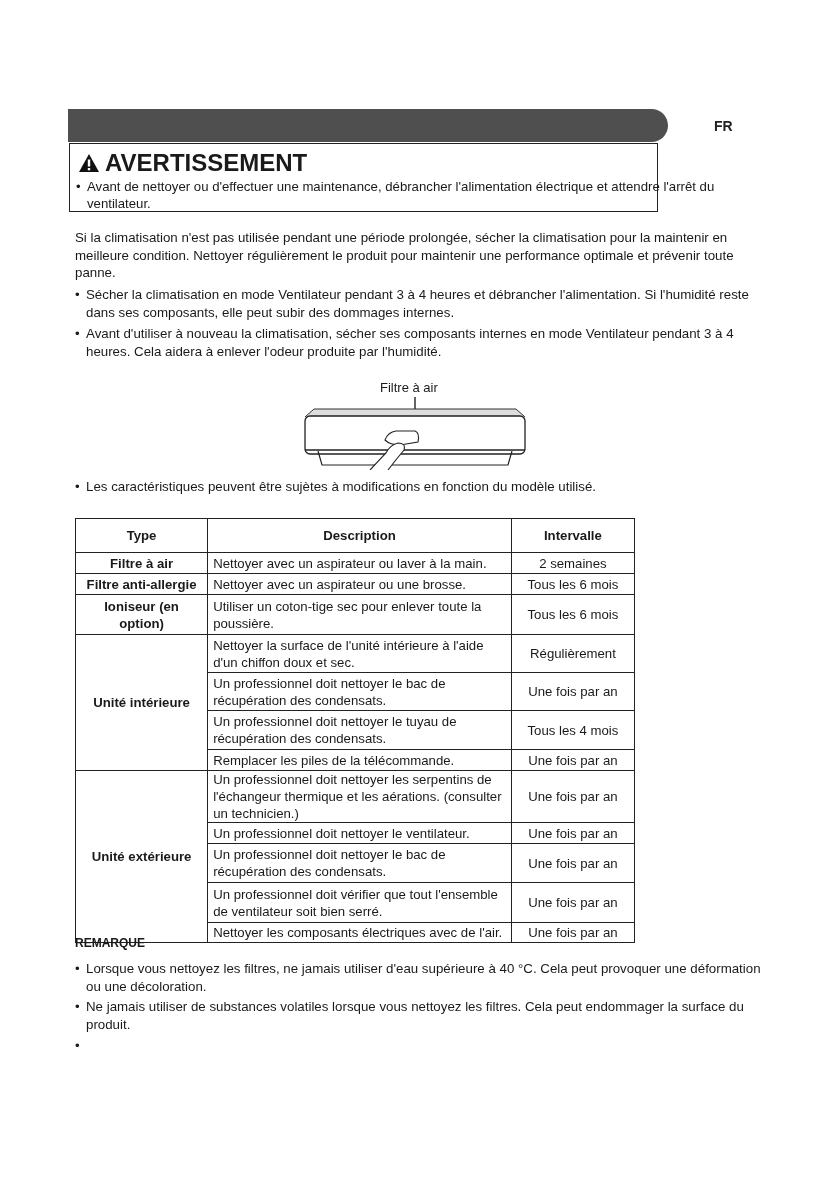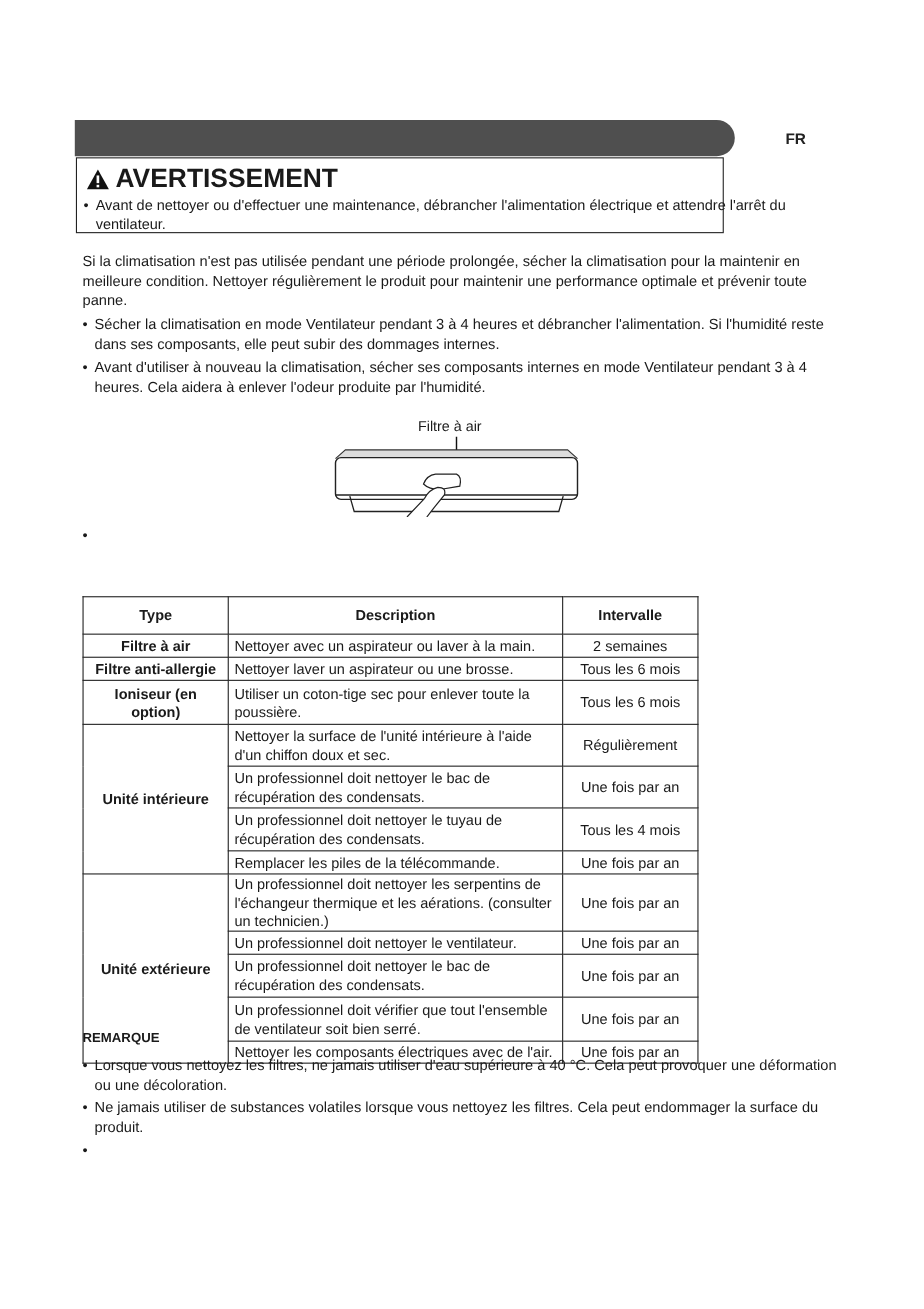--- a/index.html
+++ b/index.html
@@ -34,21 +34,21 @@
     .bullet .dot { width: 11px; flex: none; }
     .para {
       position: absolute; left: 75px; width: 690px; font-size: 13.3px; line-height: 17.5px;
     }
     .fig-label {
       position: absolute; left: 380px; top: 380px; font-size: 13px;
     }
     .figure { position: absolute; left: 300px; top: 395px; }
     table.maint {
       position: absolute; left: 75px; top: 518px; width: 560px;
-      border-collapse: collapse; font-size: 13.2px; margin-top: 24px;
+      border-collapse: collapse; font-size: 13.2px;
     }
     table.maint th, table.maint td {
       border: 1.3px solid #222; padding: 0 5px; line-height: 17px; vertical-align: middle;
     }
     table.maint th { font-weight: bold; height: 33px; text-align: center; }
     td.type { font-weight: bold; text-align: center; width: 127px; }
     td.desc { text-align: left; width: 399px; }
     td.interval { text-align: center; width: 126px; }
     .remark-title {
       position: absolute; left: 75px; top: 936px; font-size: 12px; font-weight: bold;
@@ -95,39 +95,40 @@
   <line x1="5" y1="55" x2="225" y2="55" stroke="#222" stroke-width="1.5"></line>
   <path d="M18,56 L22,70 L208,70 L212,56" fill="none" stroke="#222" stroke-width="1.2"></path>
   <g>
     <path d="M85,45 Q88,37 96,36 L115,36 Q120,38 118,47 L100,50 Q90,50 85,45 Z" fill="#fff" stroke="#222" stroke-width="1.1"></path>
     <path d="M70,75 L86,58 Q90,50 98,48 Q106,48 104,55 L95,66 L88,75" fill="#fff" stroke="#222" stroke-width="1.1"></path>
   </g>
 </svg>
 
 <div class="para bullet" style="top:478px;">
   <span class="dot">•</span>
+  <span>Les caractéristiques peuvent être sujètes à modifications en fonction du modèle utilisé.</span>
 </div>
 
 <table class="maint">
   <thead>
     <tr>
       <th>Type</th>
       <th>Description</th>
       <th>Intervalle</th>
     </tr>
   </thead>
   <tbody>
     <tr style="height:21px;">
       <td class="type">Filtre à air</td>
       <td class="desc">Nettoyer avec un aspirateur ou laver à la main.</td>
       <td class="interval">2 semaines</td>
     </tr>
     <tr style="height:21px;">
       <td class="type" style="white-space:nowrap;">Filtre anti-allergie</td>
-      <td class="desc">Nettoyer laver un aspirateur ou une brosse.</td>
+      <td class="desc">Nettoyer avec un aspirateur ou une brosse.</td>
       <td class="interval">Tous les 6 mois</td>
     </tr>
     <tr style="height:40px;">
       <td class="type">Ioniseur (en option)</td>
       <td class="desc">Utiliser un coton-tige sec pour enlever toute la poussière.</td>
       <td class="interval">Tous les 6 mois</td>
     </tr>
     <tr style="height:38px;">
       <td class="type" rowspan="4">Unité intérieure</td>
       <td class="desc">Nettoyer la surface de l'unité intérieure à l'aide d'un chiffon doux et sec.</td>

